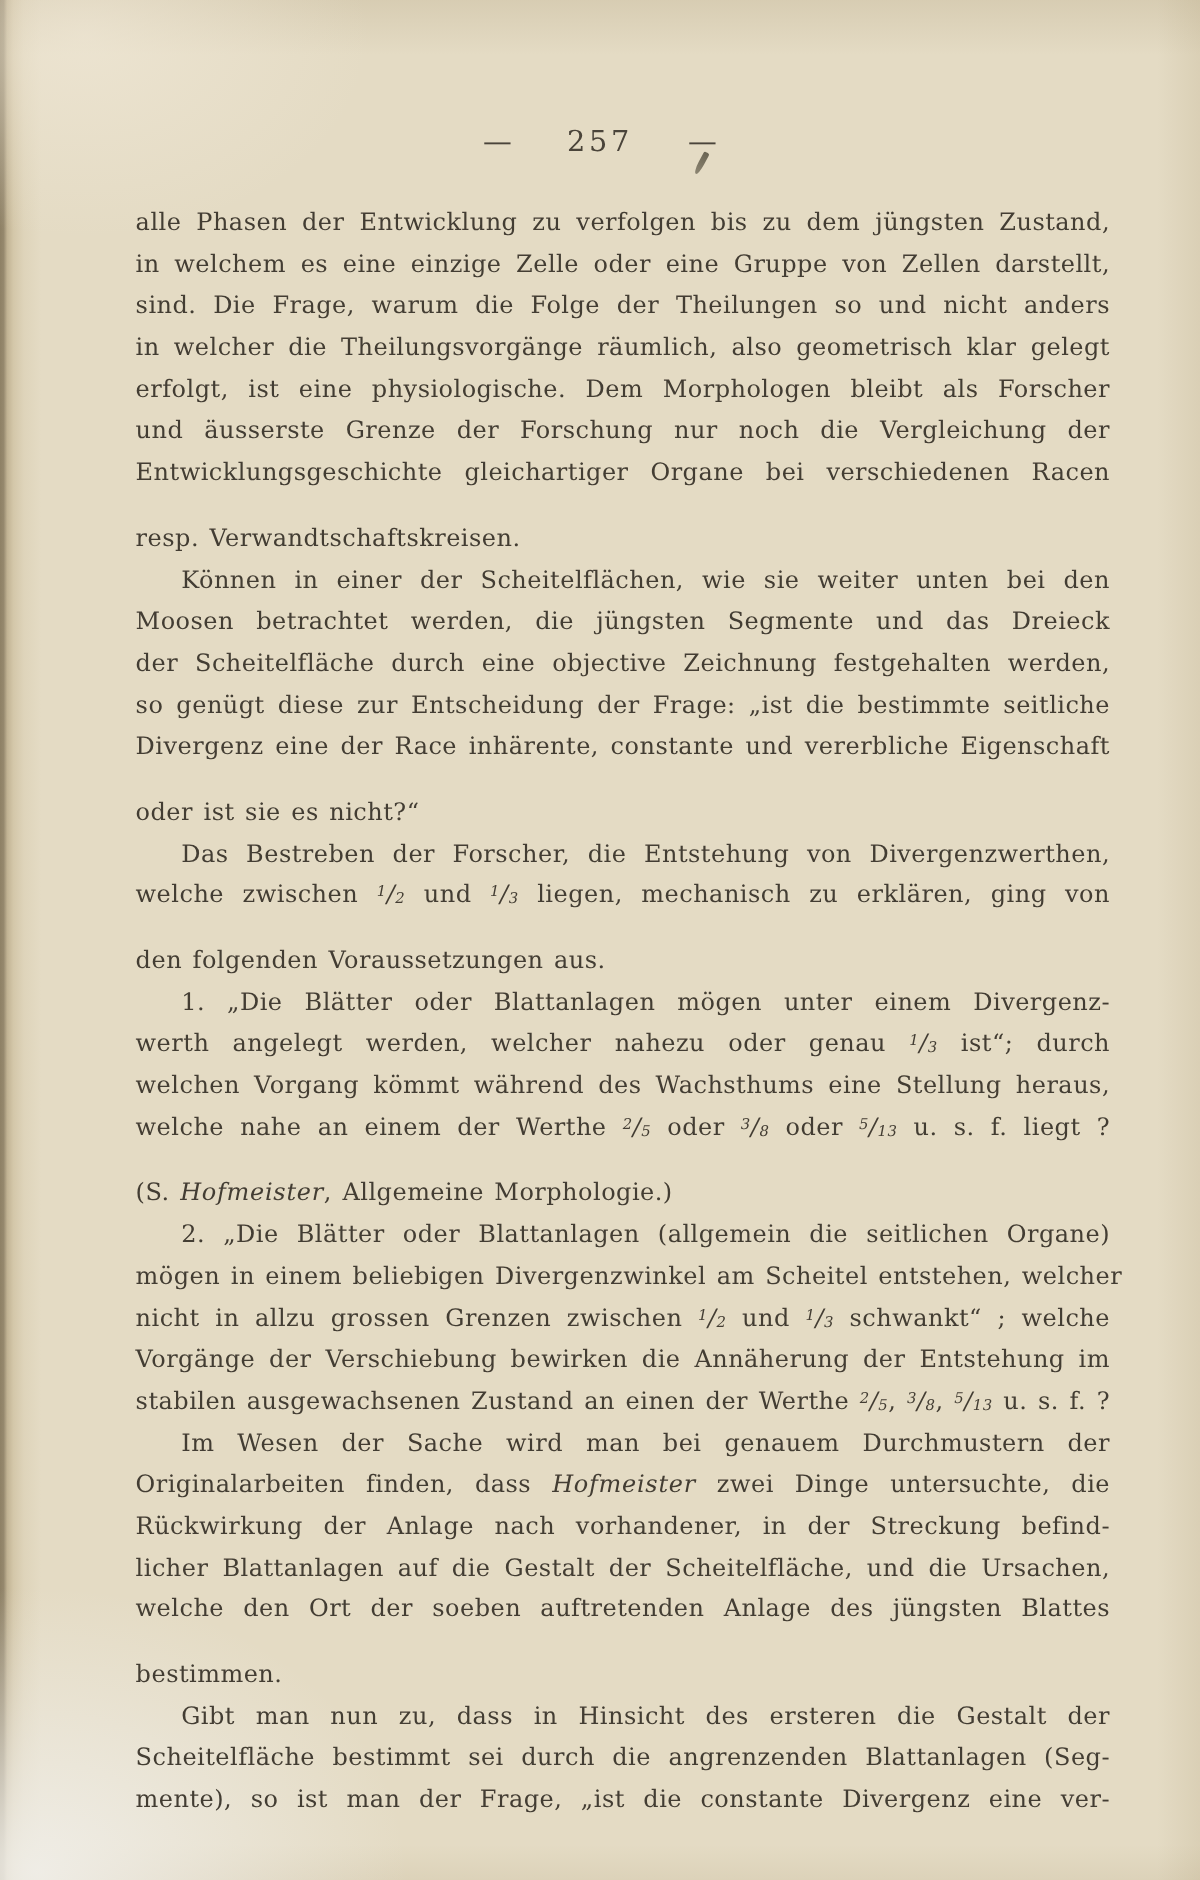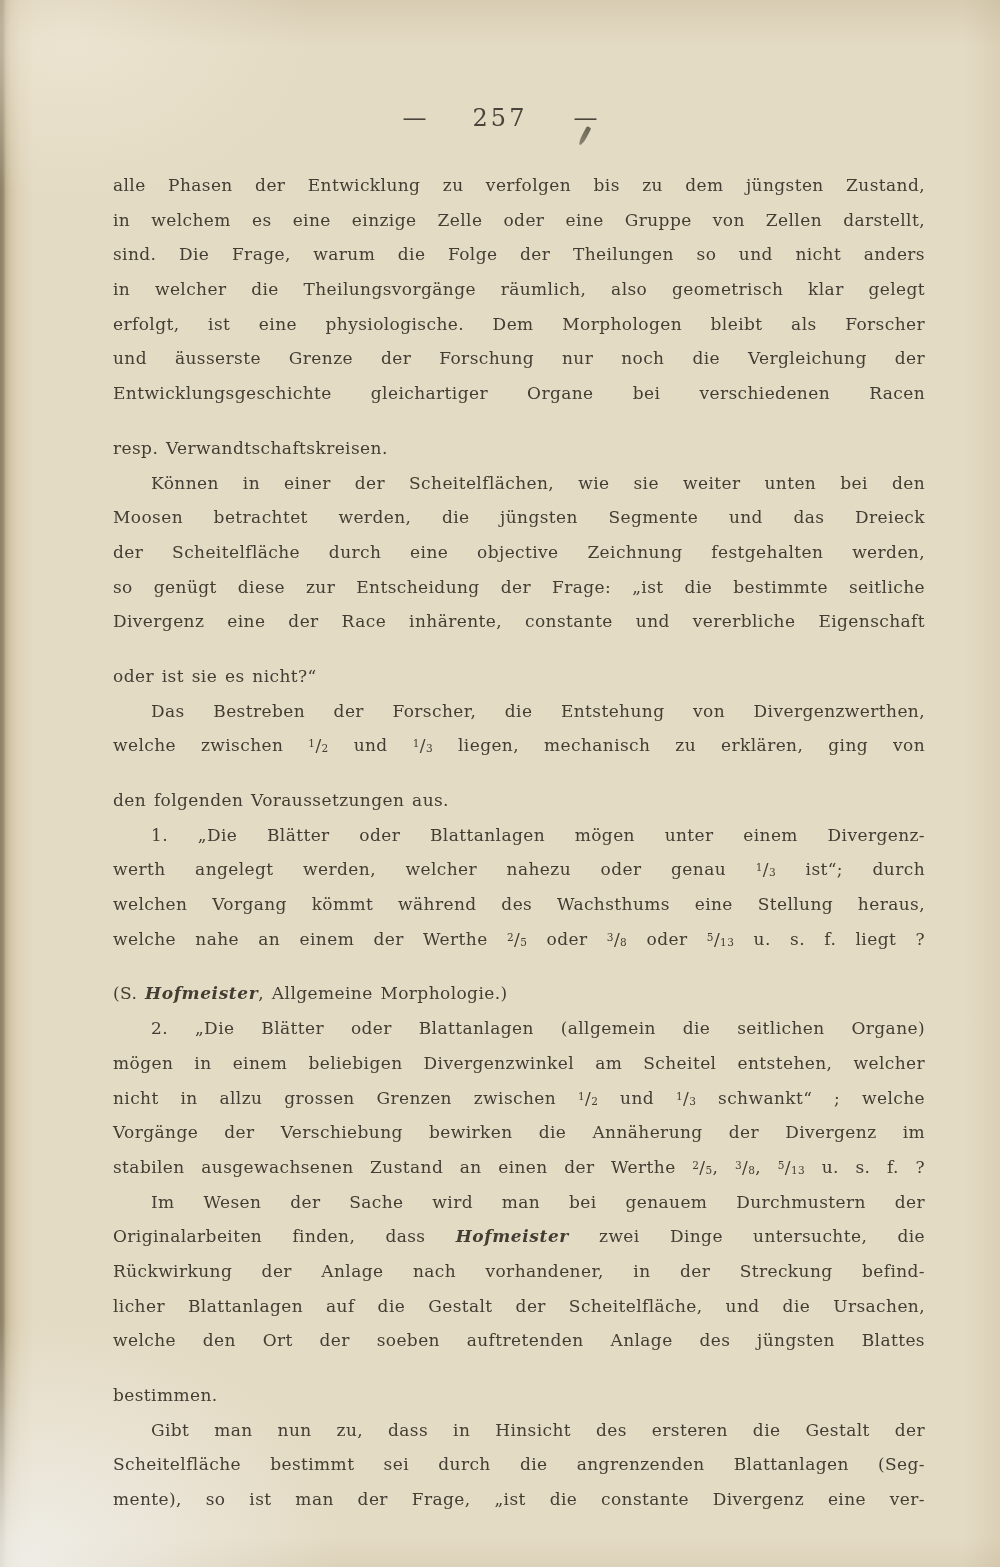--- a/index.html
+++ b/index.html
@@ -39,36 +39,36 @@
     width:5px;height:20px;
     background:linear-gradient(180deg,#55503f,#7d7664);
     transform:rotate(28deg);
     border-radius:2px 2px 60% 60%;
     opacity:.85;
   }
   .textblock{
     position:absolute;
     top:168px;left:113px;
     width:812px;
-    font-size:17px;
+    font-size:20px;
     line-height:34.7px;
     letter-spacing:.4px;
     word-spacing:2px;
   }
   .line{
     text-align:justify;
     text-align-last:justify;
     height:34.7px;
     overflow:visible;
     white-space:nowrap;
   }
   .line.short{text-align-last:left;white-space:normal;margin-top:20px;}
   .line.indent{text-indent:38px;}
-  .line em{font-style:italic;letter-spacing:.6px;font-weight:bold;}
-  .frac{white-space:nowrap;}
+  .line em{font-style:italic;letter-spacing:.6px;}
+  .frac{white-space:nowrap;font-style:italic;}
   .frac sup{font-size:.62em;vertical-align:.42em;line-height:0;}
   .frac sub{font-size:.62em;vertical-align:-.05em;line-height:0;}
 </style>
 </head>
 <body>
 
 <div class="page">
 
   <div class="header">
     <span class="dash">—</span>
@@ -98,21 +98,21 @@
       <div class="line">welche zwischen <span class="frac"><sup>1</sup>/<sub>2</sub></span> und <span class="frac"><sup>1</sup>/<sub>3</sub></span> liegen, mechanisch zu erklären, ging von</div>
       <div class="line short">den folgenden Voraussetzungen aus.</div>
       <div class="line indent">1. „Die Blätter oder Blattanlagen mögen unter einem Divergenz-</div>
       <div class="line">werth angelegt werden, welcher nahezu oder genau <span class="frac"><sup>1</sup>/<sub>3</sub></span> ist“; durch</div>
       <div class="line">welchen Vorgang kömmt während des Wachsthums eine Stellung heraus,</div>
       <div class="line">welche nahe an einem der Werthe <span class="frac"><sup>2</sup>/<sub>5</sub></span> oder <span class="frac"><sup>3</sup>/<sub>8</sub></span> oder <span class="frac"><sup>5</sup>/<sub>13</sub></span> u. s. f. liegt ?</div>
       <div class="line short">(S. <em>Hofmeister</em>, Allgemeine Morphologie.)</div>
       <div class="line indent">2. „Die Blätter oder Blattanlagen (allgemein die seitlichen Organe)</div>
       <div class="line">mögen in einem beliebigen Divergenzwinkel am Scheitel entstehen, welcher</div>
       <div class="line">nicht in allzu grossen Grenzen zwischen <span class="frac"><sup>1</sup>/<sub>2</sub></span> und <span class="frac"><sup>1</sup>/<sub>3</sub></span> schwankt“ ; welche</div>
-      <div class="line">Vorgänge der Verschiebung bewirken die Annäherung der Divergenz im</div>
+      <div class="line">Vorgänge der Verschiebung bewirken die Annäherung der Entstehung im</div>
       <div class="line">stabilen ausgewachsenen Zustand an einen der Werthe <span class="frac"><sup>2</sup>/<sub>5</sub></span>, <span class="frac"><sup>3</sup>/<sub>8</sub></span>, <span class="frac"><sup>5</sup>/<sub>13</sub></span> u. s. f. ?</div>
       <div class="line indent">Im Wesen der Sache wird man bei genauem Durchmustern der</div>
       <div class="line">Originalarbeiten finden, dass <em>Hofmeister</em> zwei Dinge untersuchte, die</div>
       <div class="line">Rückwirkung der Anlage nach vorhandener, in der Streckung befind-</div>
       <div class="line">licher Blattanlagen auf die Gestalt der Scheitelfläche, und die Ursachen,</div>
       <div class="line">welche den Ort der soeben auftretenden Anlage des jüngsten Blattes</div>
       <div class="line short">bestimmen.</div>
       <div class="line indent">Gibt man nun zu, dass in Hinsicht des ersteren die Gestalt der</div>
       <div class="line">Scheitelfläche bestimmt sei durch die angrenzenden Blattanlagen (Seg-</div>
       <div class="line">mente), so ist man der Frage, „ist die constante Divergenz eine ver-</div>

